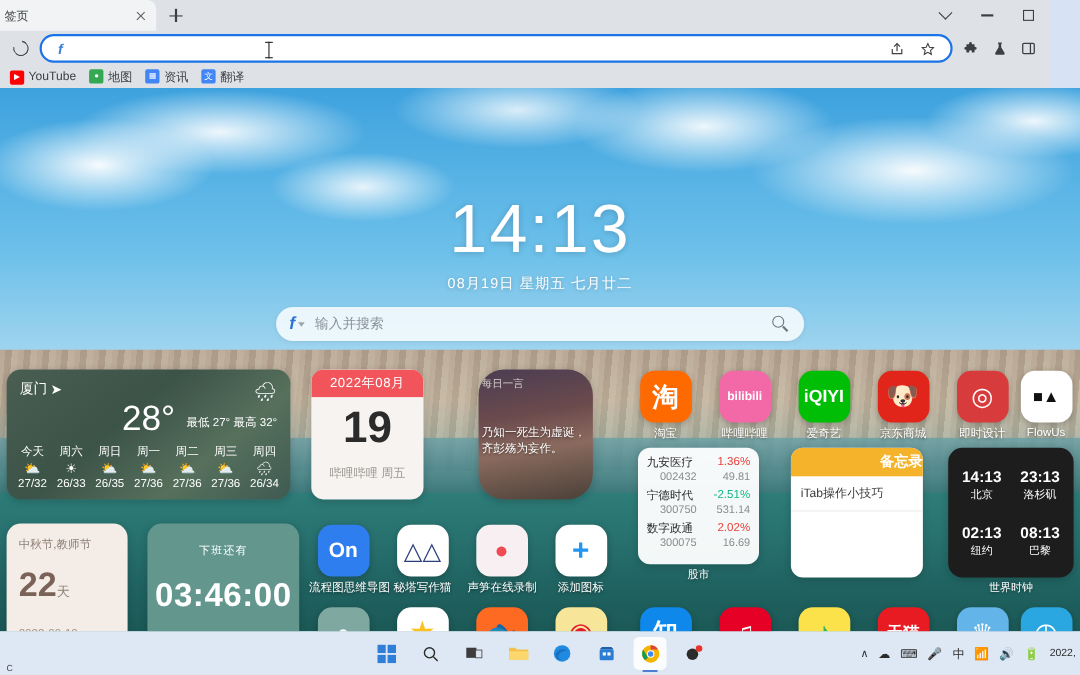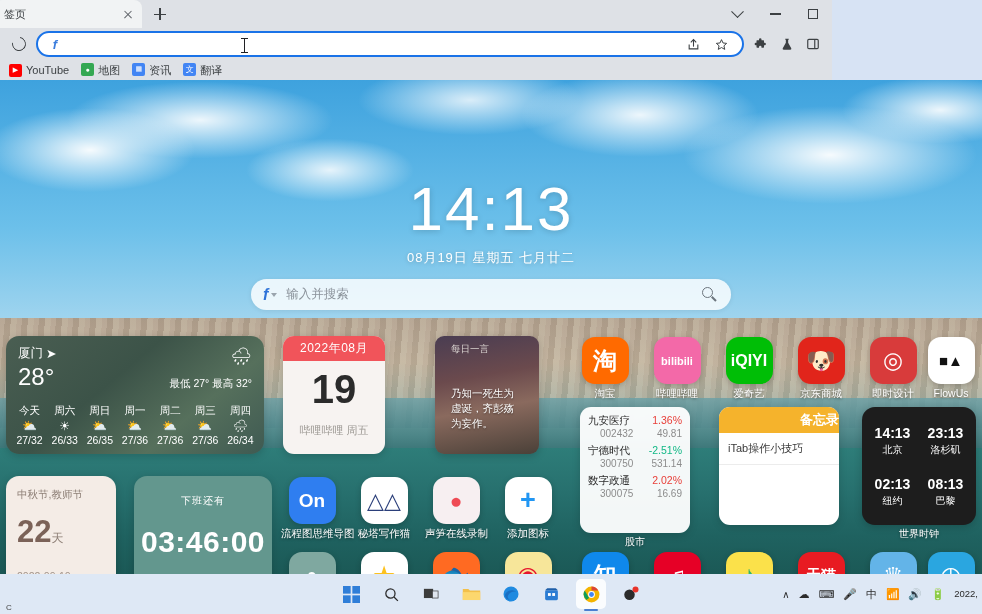--- a/index.html
+++ b/index.html
@@ -4,21 +4,21 @@
 <style>
   * { box-sizing: border-box; margin: 0; padding: 0; }
   html, body { width: 982px; height: 614px; overflow: hidden; }
   body {
     font-family: "Liberation Sans", "DejaVu Sans", sans-serif;
     background: #d7e3f4;
     -webkit-font-smoothing: antialiased;
   }
 
   
-  .browser { width: 832px; height: 80px; background: #dee1e6; position: relative; }
+  .browser { width: 954px; height: 80px; background: #dee1e6; position: relative; }
   .tabstrip { height: 28px; position: relative; display: flex; align-items: flex-end; padding-left: 0; }
   .tab {
     width: 148px; height: 28px; background: #f1f3f4;
     border-radius: 8px 8px 0 0; display: flex; align-items: center;
     padding: 0 6px 0 10px; position: relative; margin-left: -6px;
   }
   .tab-title { font-size: 11px; color: #3c4043; white-space: nowrap; overflow: hidden; flex: 1; }
   .tab-close { width: 16px; height: 16px; position: relative; flex: none; }
   .tab-close::before, .tab-close::after {
     content: ""; position: absolute; left: 3px; top: 7.5px; width: 10px; height: 1.2px;
@@ -117,43 +117,43 @@
   .wtile { position: absolute; }
   .wlabel { position: absolute; left: 0; right: 0; bottom: -16px; text-align: center; font-size: 10px; color: #fff; text-shadow: 0 1px 3px rgba(0,0,0,.45); white-space: nowrap; }
 
   
   .weather {
     left: 6px; top: 256px; width: 258px; height: 118px; border-radius: 13px; overflow: hidden;
     background: linear-gradient(140deg, #4a5e52 0%, #3c5348 40%, #56705c 70%, #3f5a52 100%);
     color: #fff; padding: 9px 12px; box-shadow: 0 2px 8px rgba(0,0,0,.18);
   }
   .w-city { font-size: 12.5px; display: flex; align-items: center; gap: 3px; }
-  .w-temp { font-size: 24px; font-weight: 300; line-height: 1.05; margin-top: 2px; }
+  .w-temp { font-size: 32px; font-weight: 300; line-height: 1.05; margin-top: 2px; text-align: center; }
   .w-hilo { position: absolute; right: 12px; top: 41px; font-size: 10.5px; }
   .w-bigicon { position: absolute; right: 12px; top: 10px; font-size: 17px; }
   .w-days { display: flex; justify-content: space-between; position: absolute; left: 6px; right: 6px; bottom: 8px; }
   .w-day { text-align: center; flex: 1; }
   .w-dname { font-size: 10.5px; }
   .w-dicon { font-size: 12px; line-height: 16px; }
   .w-dtemp { font-size: 10.5px; }
 
   
   .calendar {
     left: 283px; top: 256px; width: 102px; height: 118px; border-radius: 11px; overflow: hidden;
     background: #f7f3f1; box-shadow: 0 2px 8px rgba(0,0,0,.18); text-align: center;
   }
   .cal-head { background: #f1545a; color: #fff; font-size: 12px; padding: 4px 0; letter-spacing: .5px; }
   .cal-day { font-size: 40px; color: #2b2b2b; font-weight: bold; margin-top: 8px; line-height: 1; }
   .cal-sub { font-size: 11px; color: #9d9994; margin-top: 14px; }
 
   
   .quotew {
-    left: 435px; top: 256px; width: 104px; height: 118px; border-radius: 9px; overflow: hidden;
+    left: 435px; top: 256px; width: 104px; height: 118px; border-radius: 23px; overflow: hidden;
     background: linear-gradient(170deg, #4a3d52 0%, #6b4a4d 35%, #8a6a5e 60%, #4a4038 100%);
-    box-shadow: 0 2px 8px rgba(0,0,0,.2); padding: 7px 16px; color: #fff;
+    box-shadow: 0 2px 8px rgba(0,0,0,.2); padding: 7px 3px; color: #fff;
   }
   .qw-title { font-size: 9.5px; color: #d8d2cf; }
   .qw-body { font-size: 10.5px; line-height: 1.45; margin-top: 30px; color: #fff; text-shadow: 0 1px 2px rgba(0,0,0,.5); }
 
   
   .festival {
     left: 6px; top: 396px; width: 110px; height: 118px; border-radius: 13px;
     background: #f4ece6; box-shadow: 0 2px 8px rgba(0,0,0,.16); padding: 12px 11px;
   }
   .fv-name { font-size: 10.5px; color: #8d7f76; }
@@ -165,21 +165,21 @@
   .workcd {
     left: 134px; top: 396px; width: 138px; height: 118px; border-radius: 13px;
     background: #63978e; box-shadow: 0 2px 8px rgba(0,0,0,.16); color: #fff; text-align: center;
     padding-top: 18px;
   }
   .wk-title { font-size: 10px; letter-spacing: 1px; }
   .wk-time { font-size: 30px; font-weight: bold; margin-top: 17px; letter-spacing: .5px; }
 
   
   .stocks {
-    left: 580px; top: 327px; width: 110px; height: 126px; border-radius: 11px;
+    left: 580px; top: 327px; width: 110px; height: 106px; border-radius: 11px;
     background: rgba(255,255,255,.95); box-shadow: 0 2px 8px rgba(0,0,0,.16); padding: 7px 8px;
   }
   .st-row { margin-bottom: 5px; }
   .st-l1 { display: flex; justify-content: space-between; font-size: 10.5px; color: #2b2b2b; }
   .st-l2 { display: flex; justify-content: space-between; font-size: 10px; color: #8c8c8c; padding-left: 12px; }
   .st-up { color: #e8403a; }
   .st-down { color: #12b886; }
 
   
   .notes {

